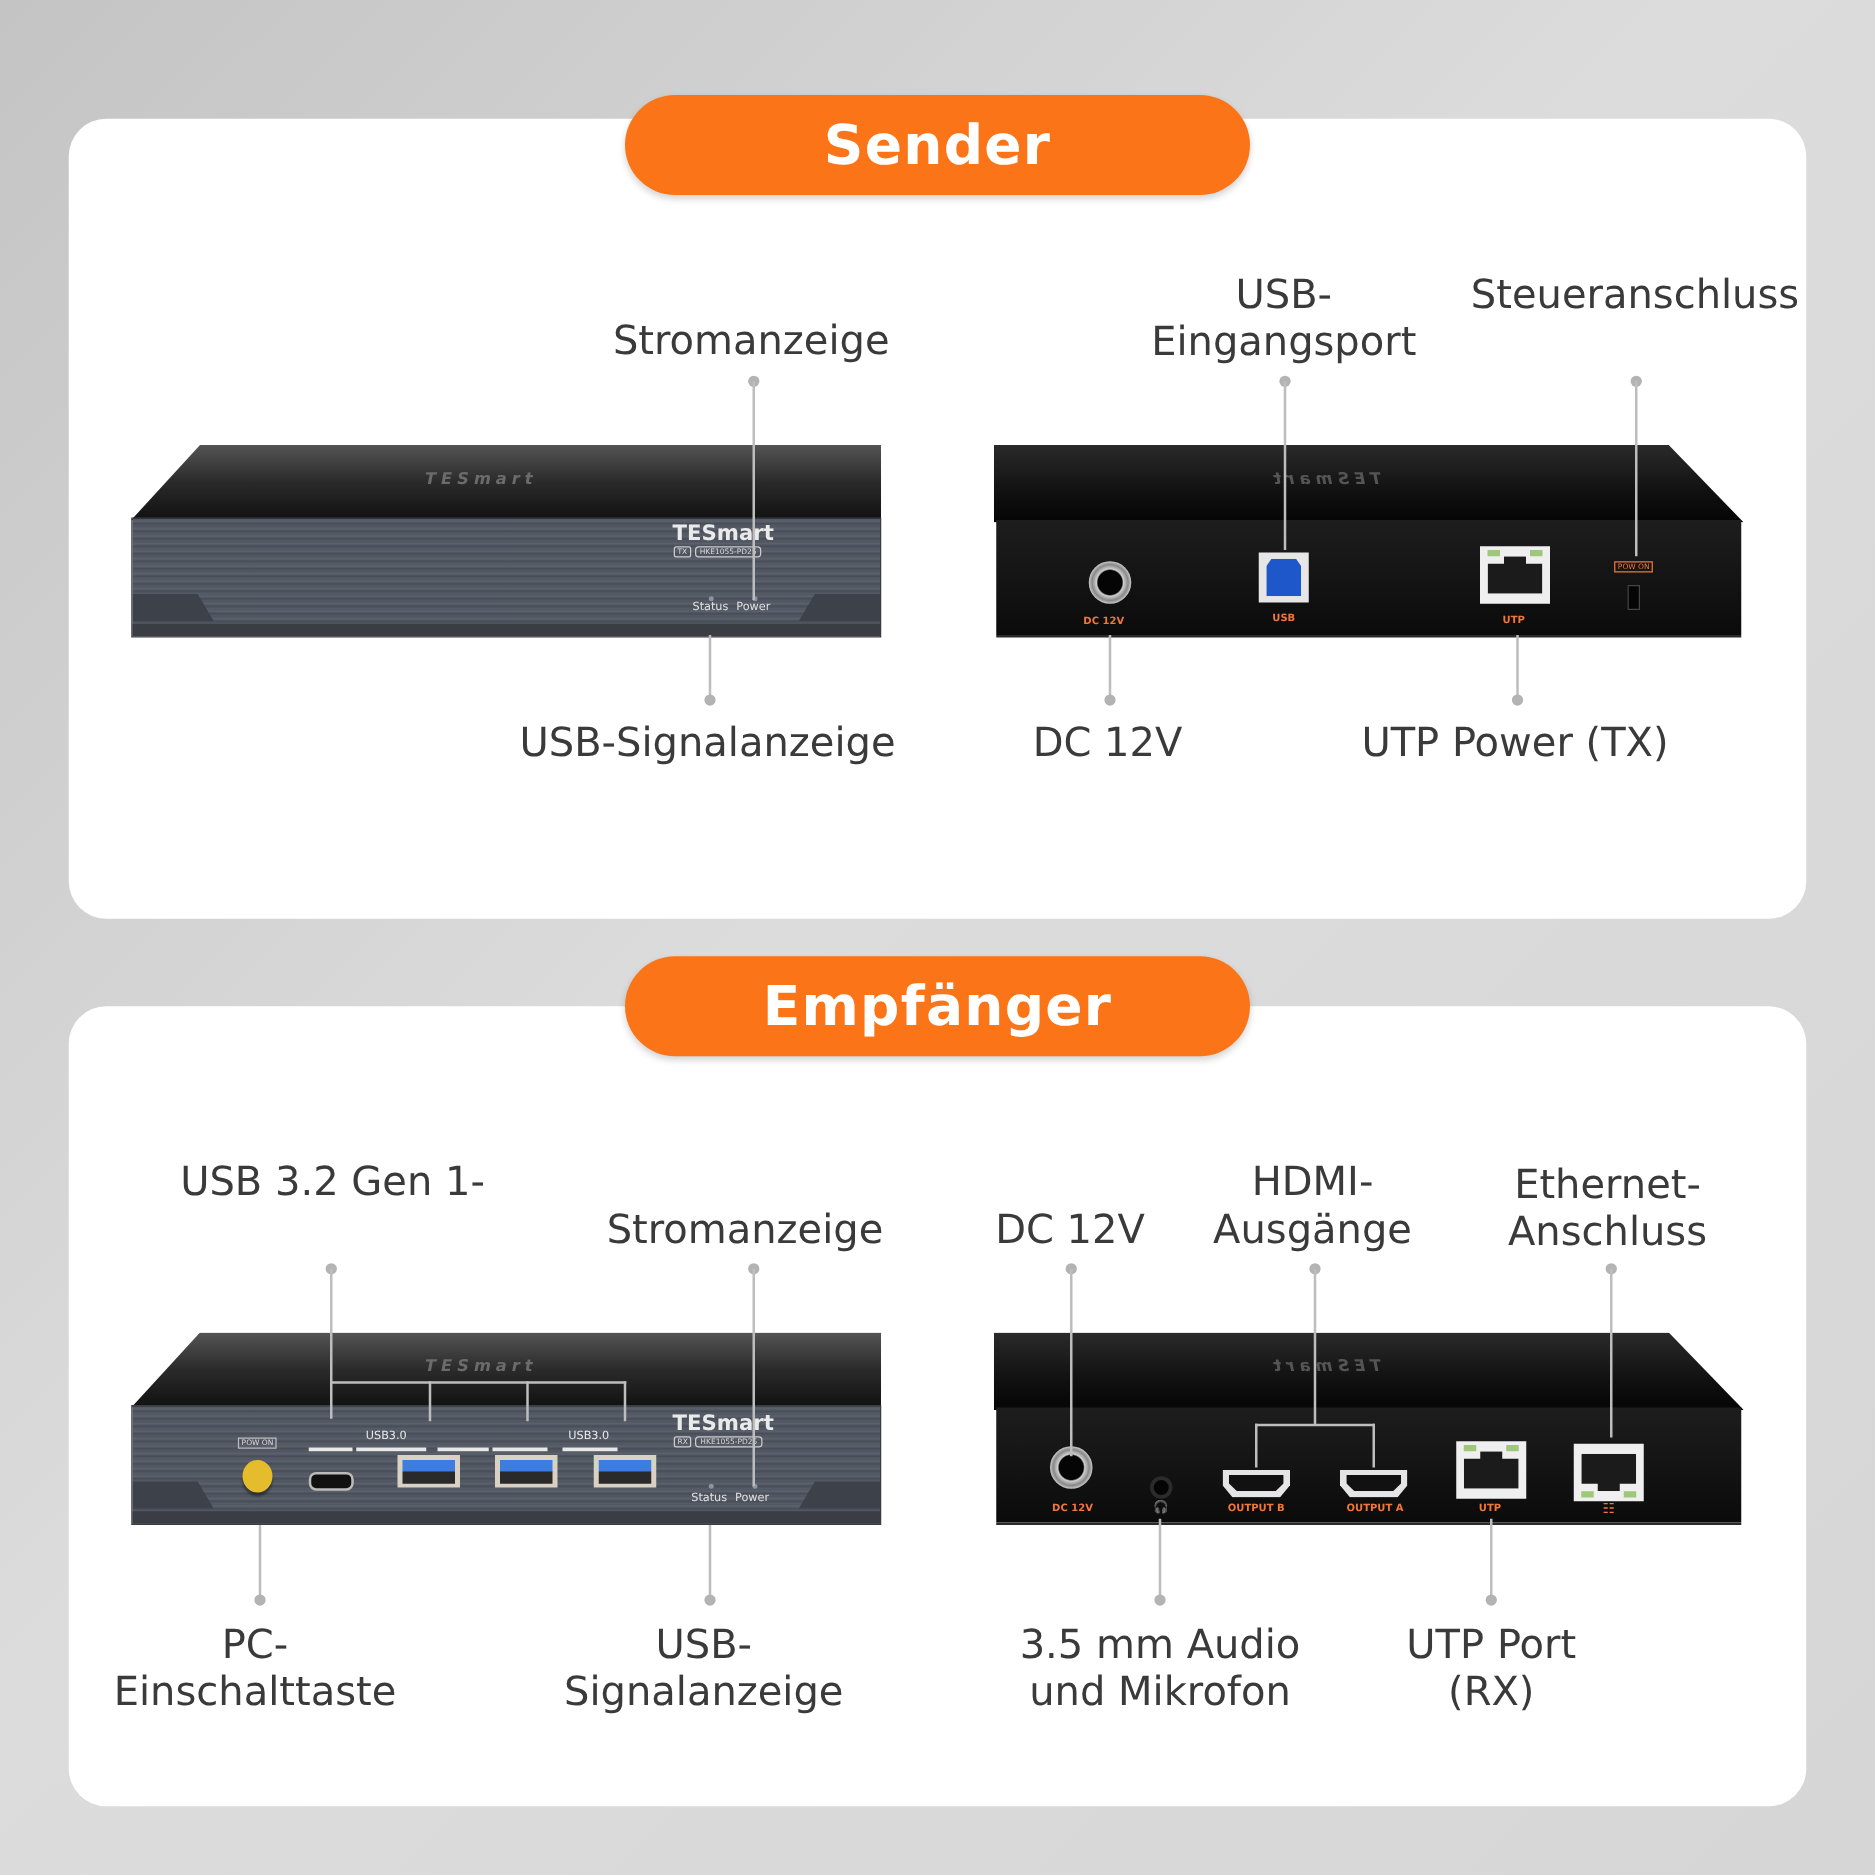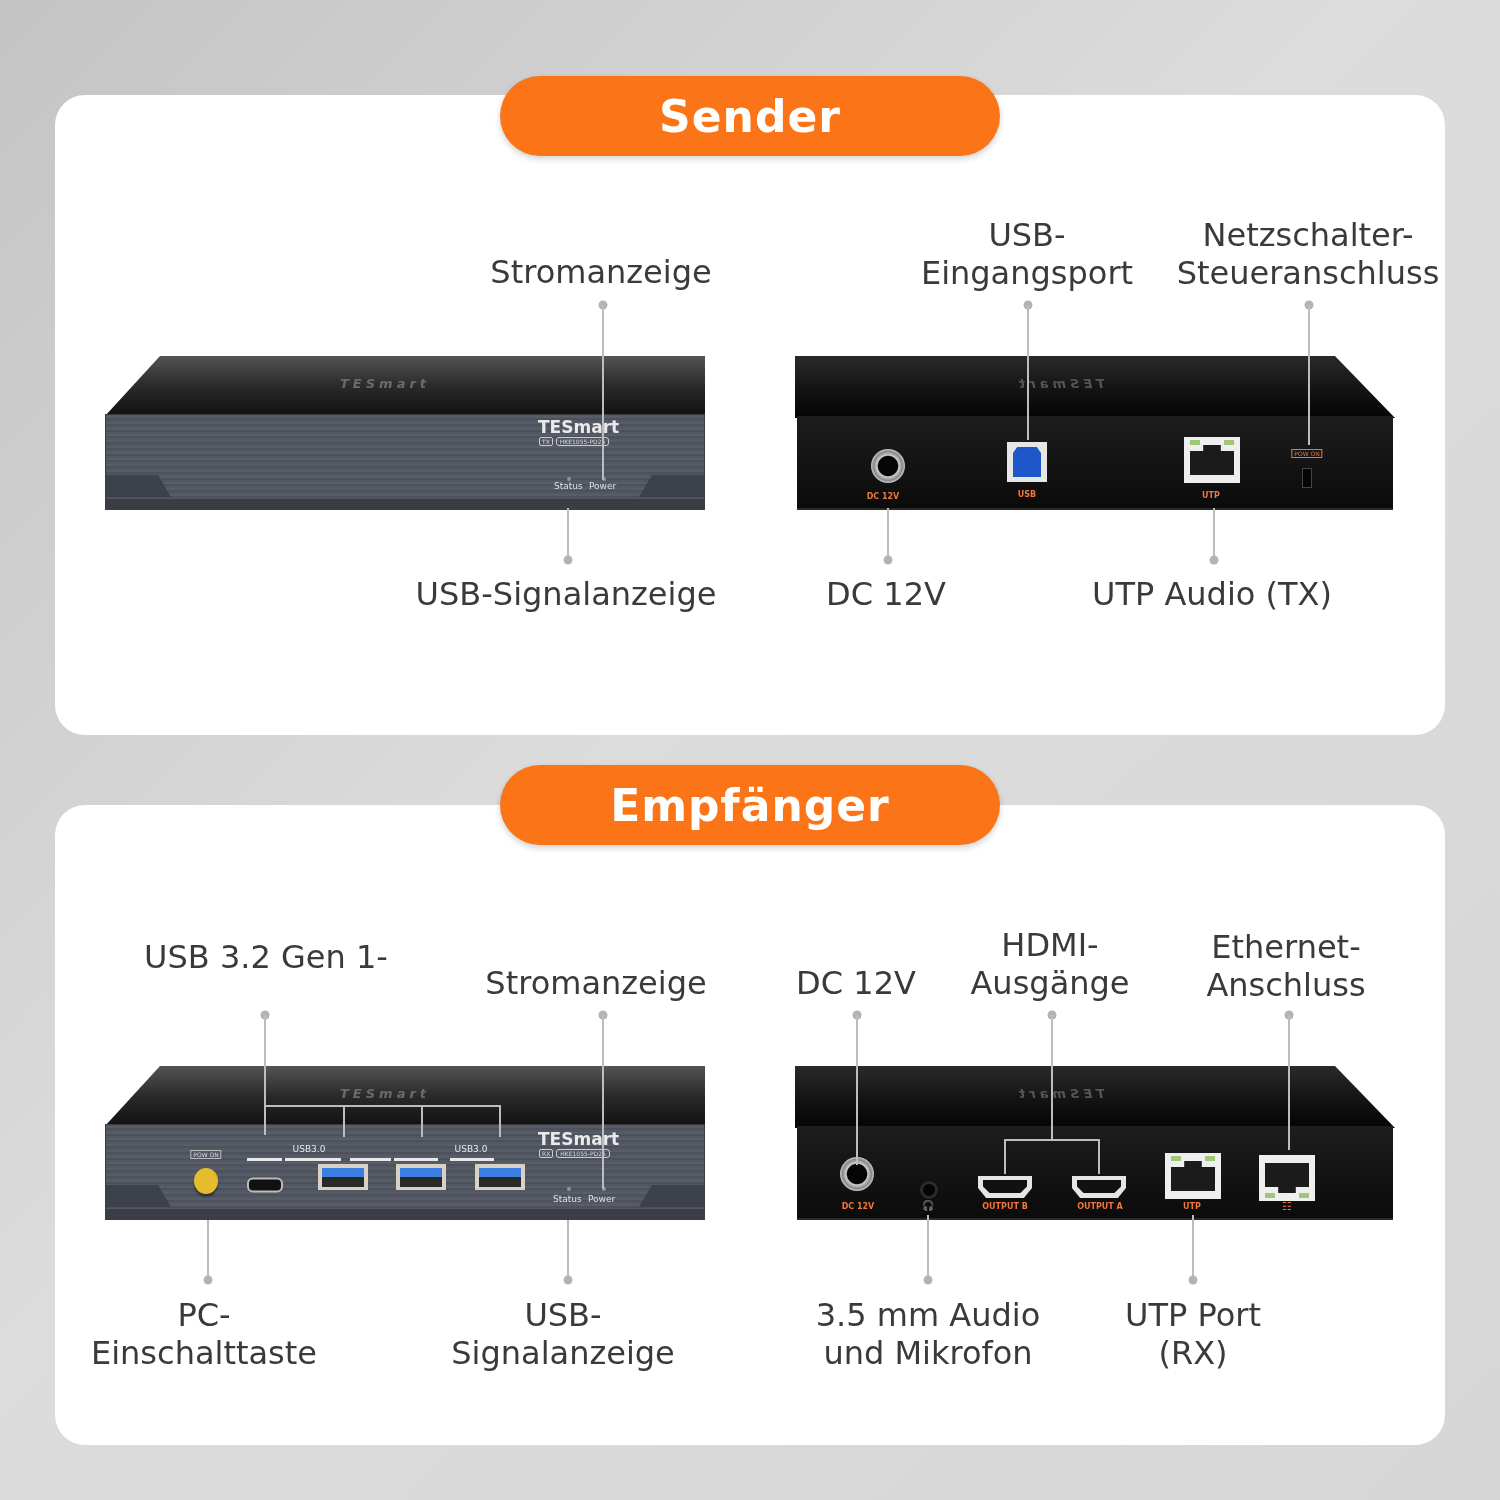--- a/index.html
+++ b/index.html
@@ -94,26 +94,25 @@
 <div class="pill" style="top:55px;margin-top:21px;">
     <span>Sender</span>
   </div>
 
 <div class="label" style="left:601px;top:253px;">Stromanzeige</div>
 <div class="label" style="left:1027px;top:216px;">
   <div>USB-</div>
   <div>Eingangsport</div>
 </div>
 <div class="label" style="left:1308px;top:216px;">
-  <div>Netzschalter-</div>
   <div>Steueranschluss</div>
 </div>
 <div class="label" style="left:566px;top:575px;">USB-Signalanzeige</div>
 <div class="label" style="left:886px;top:575px;">DC 12V</div>
-<div class="label" style="left:1212px;top:575px;">UTP Audio (TX)</div>
+<div class="label" style="left:1212px;top:575px;">UTP Power (TX)</div>
 
 <div class="dev-front" style="left:105px;top:356px;">
   <div class="top"></div>
   <div class="top-logo" style="left:235px;top:20px;">TESmart</div>
   <div class="face">
     <div class="slot-l"></div>
     <div class="slot-r"></div>
     <div class="bottom"></div>
     <div class="brand" style="left:432px;top:2px;">TESmart</div>
     <div class="model" style="left:433px;top:22px;">
@@ -158,21 +157,21 @@
 <div class="vline" style="left:887px;top:508px;height:52px;"></div>
 <div class="dot" style="left:888px;top:560px;"></div>
 <div class="vline" style="left:1213px;top:508px;height:52px;"></div>
 <div class="dot" style="left:1214px;top:560px;"></div>
 
 <div class="panel" style="top:805px;height:640px;"></div>
 <div class="pill" style="top:765px;">
     <span>Empfänger</span>
   </div>
 
-<div class="label" style="left:266px;top:926px;margin-top:12px;">
+<div class="label" style="left:266px;top:926px;">
   <div>USB 3.2 Gen 1-</div>
 </div>
 <div class="label" style="left:596px;top:964px;">Stromanzeige</div>
 <div class="label" style="left:856px;top:964px;">DC 12V</div>
 <div class="label" style="left:1050px;top:926px;">
   <div>HDMI-</div>
   <div>Ausgänge</div>
 </div>
 <div class="label" style="left:1286px;top:928px;">
   <div>Ethernet-</div>

